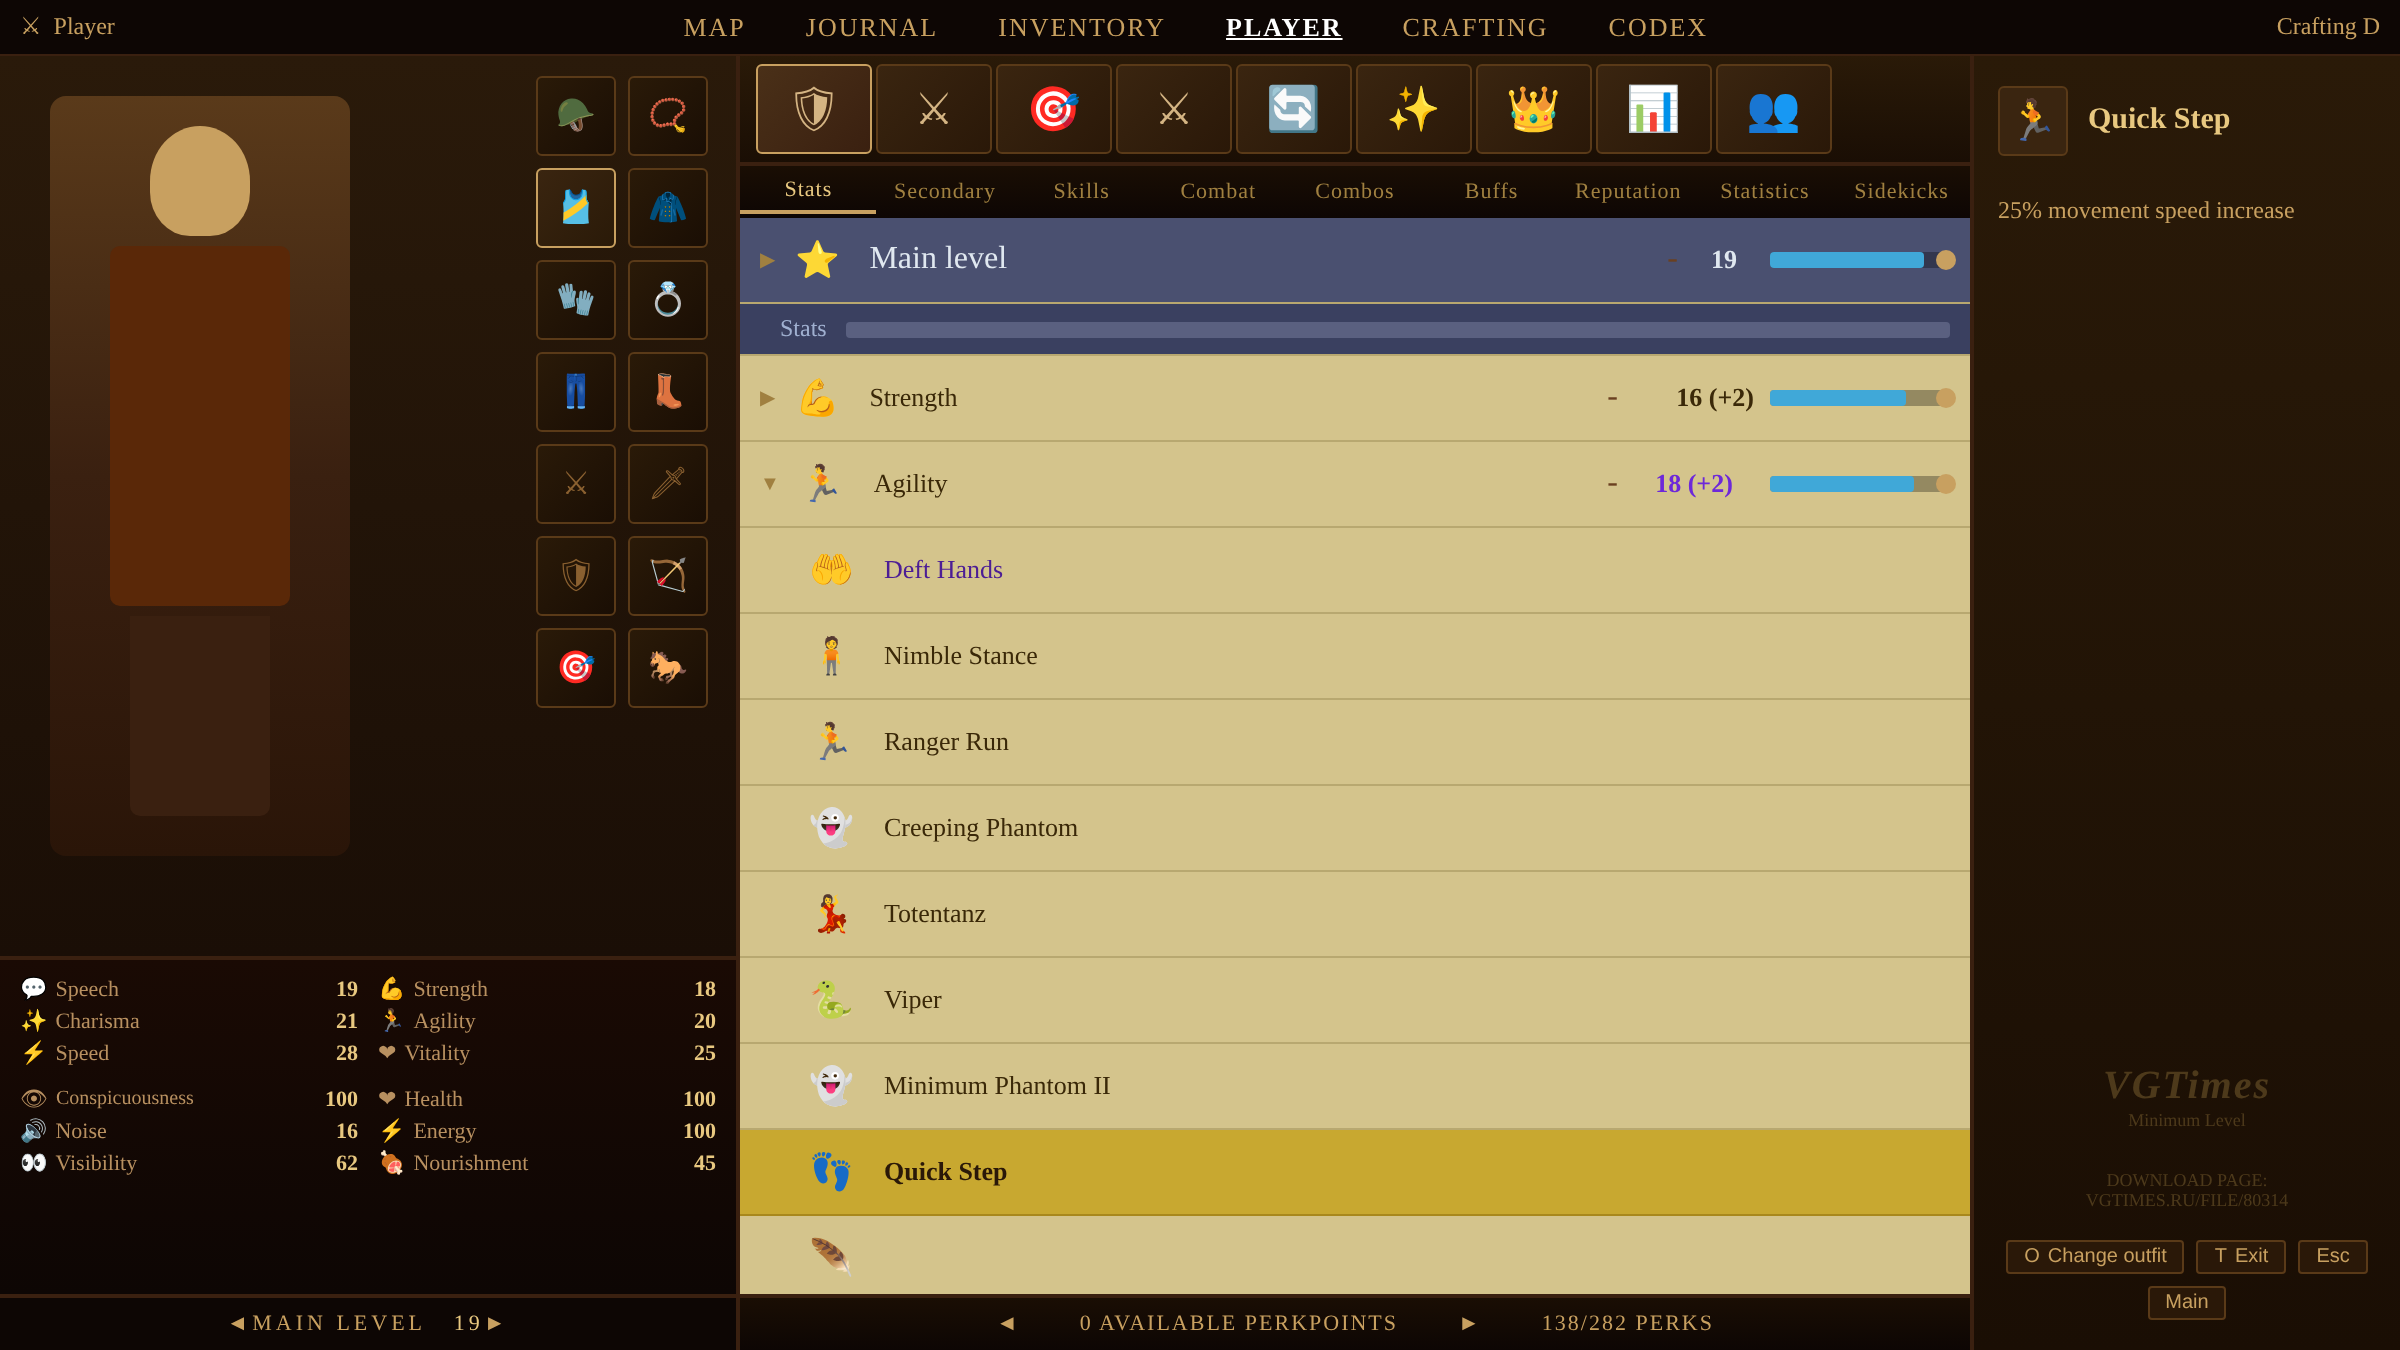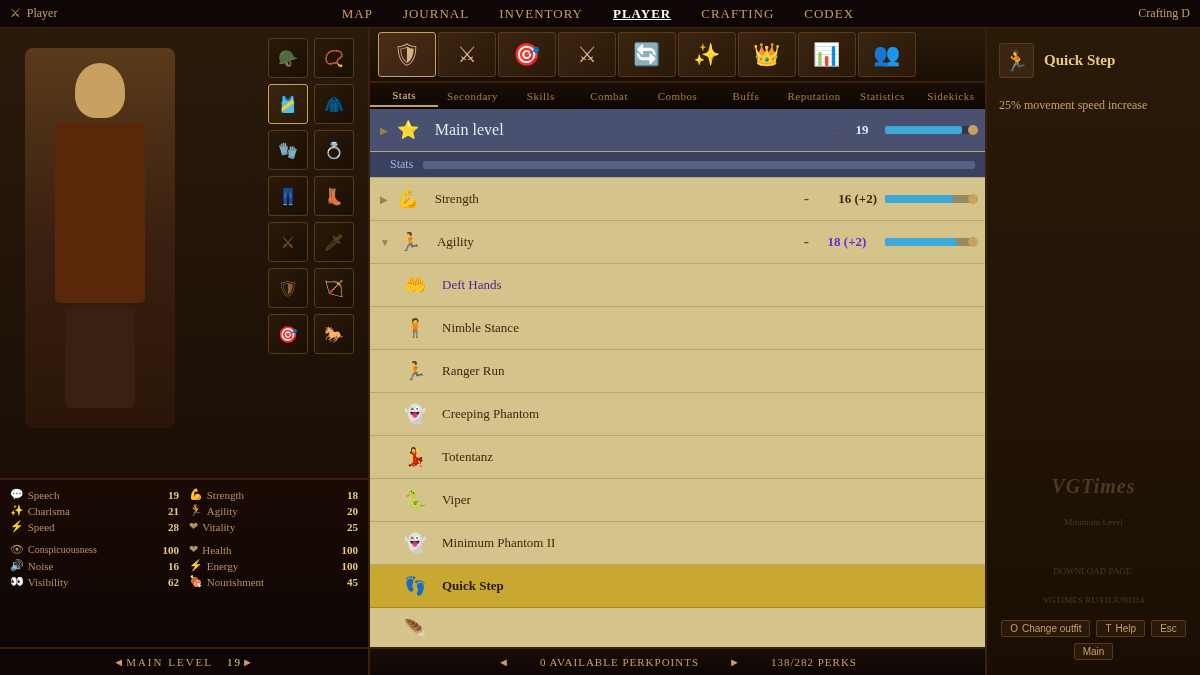--- a/index.html
+++ b/index.html
@@ -226,21 +226,21 @@
 
     .vgtimes-watermark {
       margin-top: auto;
       text-align: center;
       font-size: 20px;
       font-weight: bold;
       font-style: italic;
       color: rgba(150, 120, 60, 0.4);
       letter-spacing: 1px;
     }
-    .vgtimes-sub { font-size: 9px; color: rgba(150,120,60,0.4); text-align: center; margin-top: 19px; word-break: break-all; }
+    .vgtimes-sub { font-size: 9px; color: rgba(150,120,60,0.4); text-align: center; margin-top: 0; word-break: break-all; }
 
     .expand-arrow { color: #a08040; font-size: 10px; margin-right: 5px; }
 
     .indent-1 { padding-left: 30px; }
     .action-btn {
       background: #2a1808;
       border: 1px solid #5a3a18;
       color: #c8a060;
       padding: 2px 8px;
       font-size: 10px;
@@ -615,21 +615,21 @@
       <div class="vgtimes-sub">VGTIMES.RU/FILE/80314</div>
     </div>
 
     <div style="margin-top: 15px; display: flex; gap: 6px; justify-content: center; flex-wrap: wrap;">
       <button class="action-btn">
         <span>O</span>
         <span>Change outfit</span>
       </button>
       <button class="action-btn">
         <span>T</span>
-        <span>Help</span>
+        <span>Exit</span>
       </button>
       <button class="action-btn">
         <span>Esc</span>
       </button>
       <button class="action-btn">
         <span>Main</span>
       </button>
     </div>
   </div>
 

